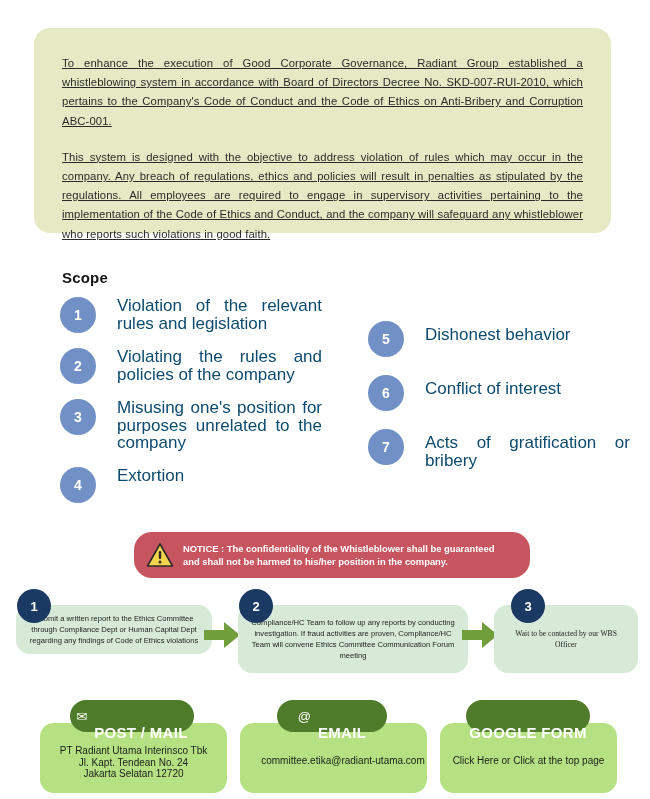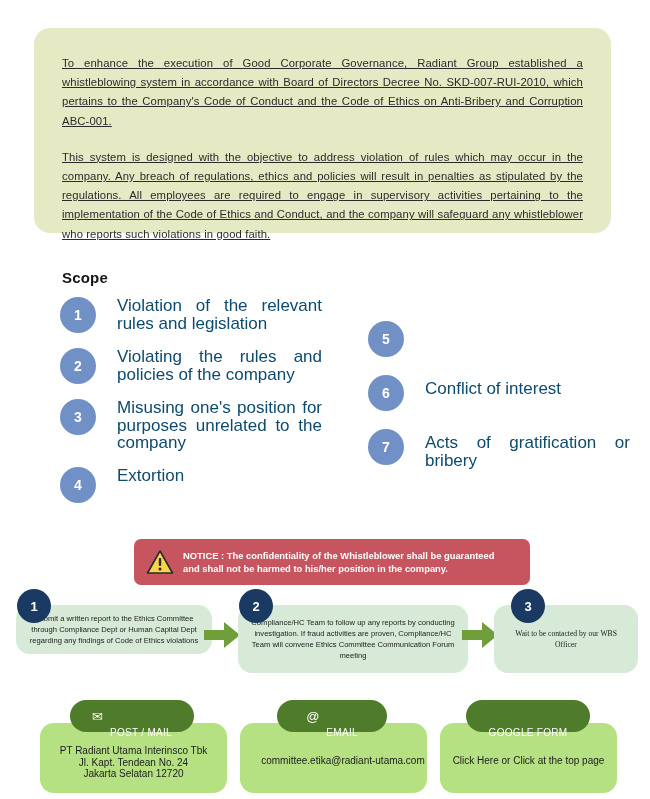--- a/index.html
+++ b/index.html
@@ -93,25 +93,24 @@
   .scope-col-right .scope-item .scope-text.justify { text-align: justify; }
 
   
   .notice {
     position: absolute;
     left: 134px;
     top: 532px;
     width: 396px;
     height: 46px;
     background: #c75560;
-    border-radius: 7px;
+    border-radius: 18px;
     display: flex;
     align-items: center;
     padding: 0 12px;
-    margin-top: 7px;
   }
   .warn-icon { flex: 0 0 auto; width: 28px; height: 26px; }
   .notice-text {
     margin-left: 9px;
     font-size: 9.4px;
     font-weight: bold;
     line-height: 13.5px;
     color: #ffffff;
   }
 
@@ -181,22 +180,22 @@
     align-items: center;
     justify-content: center;
     gap: 7px;
     padding: 0 18px;
   }
   #contact-pill-0 { left: 70px;  width: 124px; }
   #contact-pill-1 { left: 277px; width: 110px; }
   #contact-pill-2 { left: 466px; width: 124px; }
 
   .contact-pill-label {
-    font-size: 10px;
-    font-weight: normal;
+    font-size: 15px;
+    font-weight: bold;
     color: #ffffff;
     letter-spacing: 0.3px;
     white-space: nowrap;
     margin-top: 32px;
   }
   .pill-glyph { font-size: 13px; color: #ffffff; line-height: 1; }
 
   .contact-body {
     position: absolute;
     top: 45px;
@@ -234,20 +233,21 @@
   </div>
   <div class="scope-item">
     <div class="scope-num">4</div>
     <div class="scope-text">Extortion</div>
   </div>
 </div>
 
 <div class="scope-col-right">
   <div class="scope-item">
     <div class="scope-num">5</div>
+    <div class="scope-text">Dishonest behavior</div>
   </div>
   <div class="scope-item">
     <div class="scope-num">6</div>
     <div class="scope-text">Conflict of interest</div>
   </div>
   <div class="scope-item">
     <div class="scope-num">7</div>
     <div class="scope-text justify">Acts of gratification or bribery</div>
   </div>
 </div>

